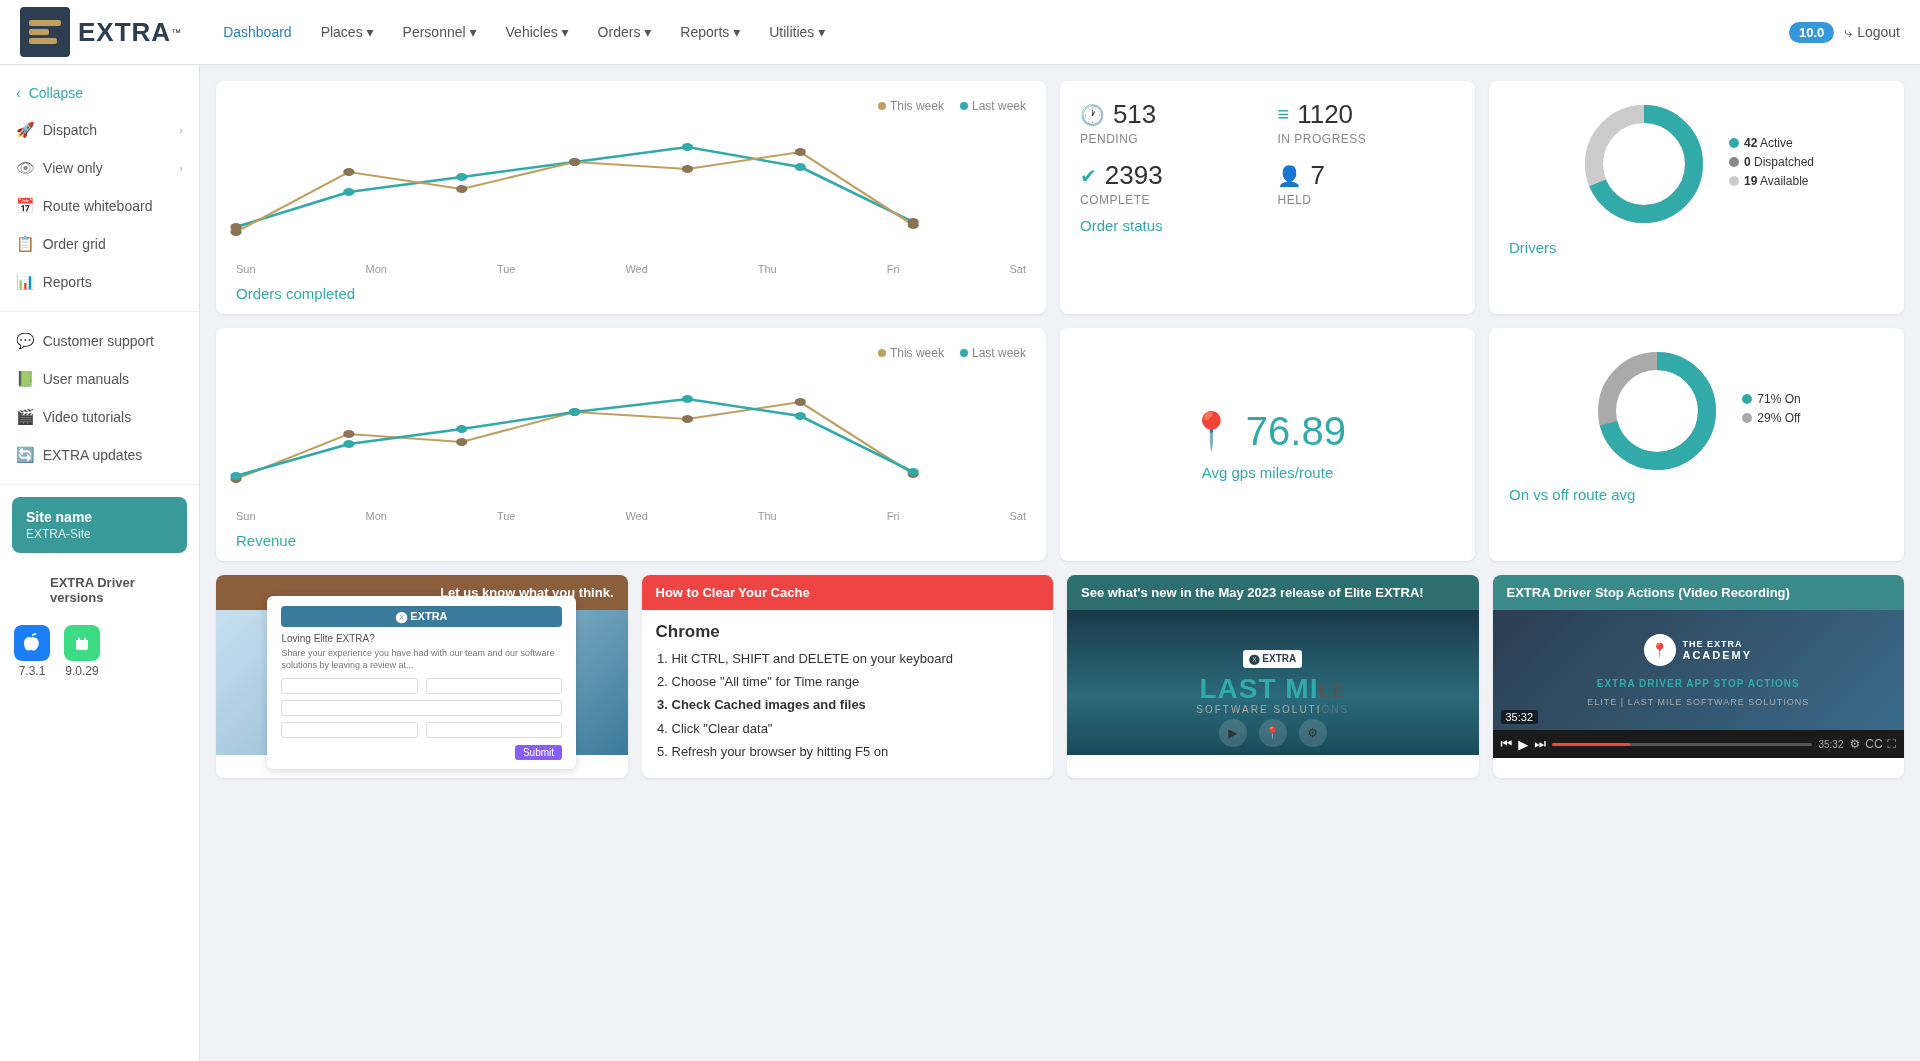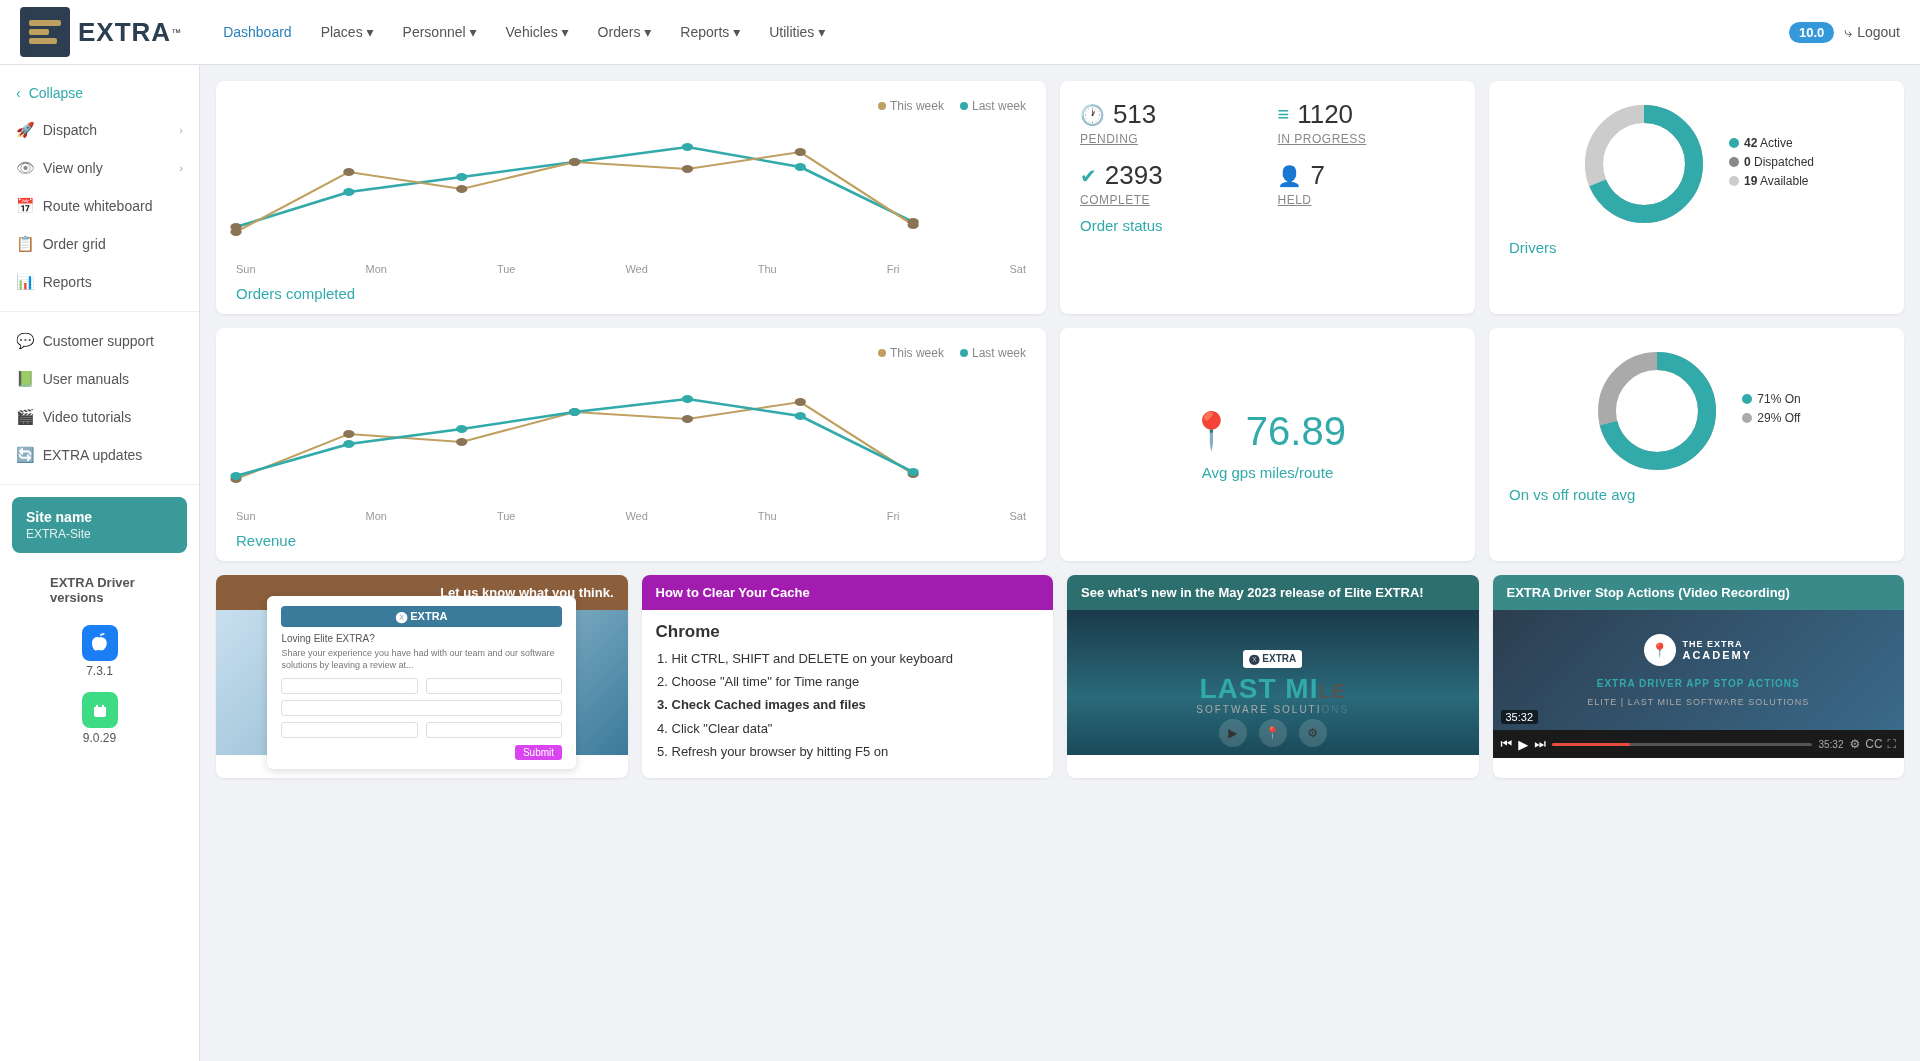--- a/index.html
+++ b/index.html
@@ -103,21 +103,21 @@
       margin: 12px;
       background: #3a9a9a;
       border-radius: 8px;
       padding: 12px 14px;
       color: #fff;
     }
     .sidebar-site-name { font-weight: 700; font-size: 14px; }
     .sidebar-site-sub { font-size: 12px; opacity: 0.85; margin-top: 2px; }
     .driver-versions { padding: 10px 14px; }
     .driver-versions-title { font-size: 13px; color: #555; font-weight: 600; margin-bottom: 20px; padding-left: 36px; }
-    .driver-version-badges { display: flex; gap: 14px; align-items: center; flex-direction: column; }
+    .driver-version-badges { display: flex; gap: 14px; align-items: center; }
     .dvb { display: flex; flex-direction: column; align-items: center; gap: 3px; }
     .dvb-icon {
       width: 36px; height: 36px;
       border-radius: 8px;
       display: flex; align-items: center; justify-content: center;
       font-size: 20px;
     }
     .dvb-icon.apple { background: #1a7ef5; }
     .dvb-icon.android { background: #3ddc84; }
     .dvb-version { font-size: 12px; color: #555; }
@@ -183,21 +183,21 @@
       color: #333;
       display: flex;
       align-items: center;
       gap: 8px;
     }
     .status-num .si { font-size: 20px; }
     .si-pending { color: #3aa; }
     .si-progress { color: #3aa; }
     .si-complete { color: #3aa; }
     .si-held { color: #888; }
-    .status-label { font-size: 12px; color: #888; font-weight: 500; text-transform: uppercase; letter-spacing: 0.5px; text-decoration: underline; }
+    .status-label { font-size: 12px; color: #888; font-weight: 500; text-transform: uppercase; letter-spacing: 0.5px; }
 
     
     .donut-container { display: flex; align-items: center; justify-content: center; gap: 20px; }
     .donut-legend { font-size: 12px; }
     .donut-legend-item { display: flex; align-items: center; gap: 5px; margin-bottom: 5px; }
     .dl-dot { width: 10px; height: 10px; border-radius: 50%; display: inline-block; }
 
     
     .avg-gps {
       display: flex;
@@ -223,21 +223,21 @@
       gap: 14px;
     }
     .info-card { background: #fff; border-radius: 8px; overflow: hidden; box-shadow: 0 1px 3px rgba(0,0,0,0.07); }
     .info-card-header {
       padding: 10px 14px;
       color: #fff;
       font-size: 13px;
       font-weight: 600;
     }
     .info-card-header.brown { background: #8B5E3C; text-align: right; }
-    .info-card-header.teal { background: #a21caf; }
+    .info-card-header.teal { background: #ef4444; }
     .info-card-header.dark-teal { background: #2d6e6e; }
     .info-card-header.teal2 { background: #3a8a8a; }
     .info-card-body { padding: 12px 14px; font-size: 13px; color: #333; }
     .info-card-body.has-image { padding: 0; }
     .chrome-title { font-weight: 700; font-size: 17px; margin-bottom: 8px; }
     .cache-steps { padding-left: 16px; }
     .cache-steps li { margin-bottom: 5px; line-height: 1.4; }
     .cache-steps li:nth-child(3) { font-weight: 600; }
     .video-thumb {
       width: 100%;
@@ -589,21 +589,21 @@
                 <div style="flex:1; border:1px solid #ddd; border-radius:3px; height:16px;"></div>
               </div>
               <div style="display:flex; gap:8px; margin-bottom:6px;">
                 <div style="flex:1; border:1px solid #ddd; border-radius:3px; height:16px;"></div>
               </div>
               <div style="display:flex; gap:8px; margin-bottom:6px;">
                 <div style="flex:1; border:1px solid #ddd; border-radius:3px; height:16px;"></div>
                 <div style="flex:1; border:1px solid #ddd; border-radius:3px; height:16px;"></div>
               </div>
               <div style="text-align:right;">
-                <span style="background:#d946ef; color:#fff; font-size:10px; padding:2px 8px; border-radius:3px;">Submit</span>
+                <span style="background:#8b5cf6; color:#fff; font-size:10px; padding:2px 8px; border-radius:3px;">Submit</span>
               </div>
             </div>
           </div>
         </div>
       </div>
 
       <div class="info-card">
         <div class="info-card-header teal">How to Clear Your Cache</div>
         <div class="info-card-body">
           <div class="chrome-title">Chrome</div>

